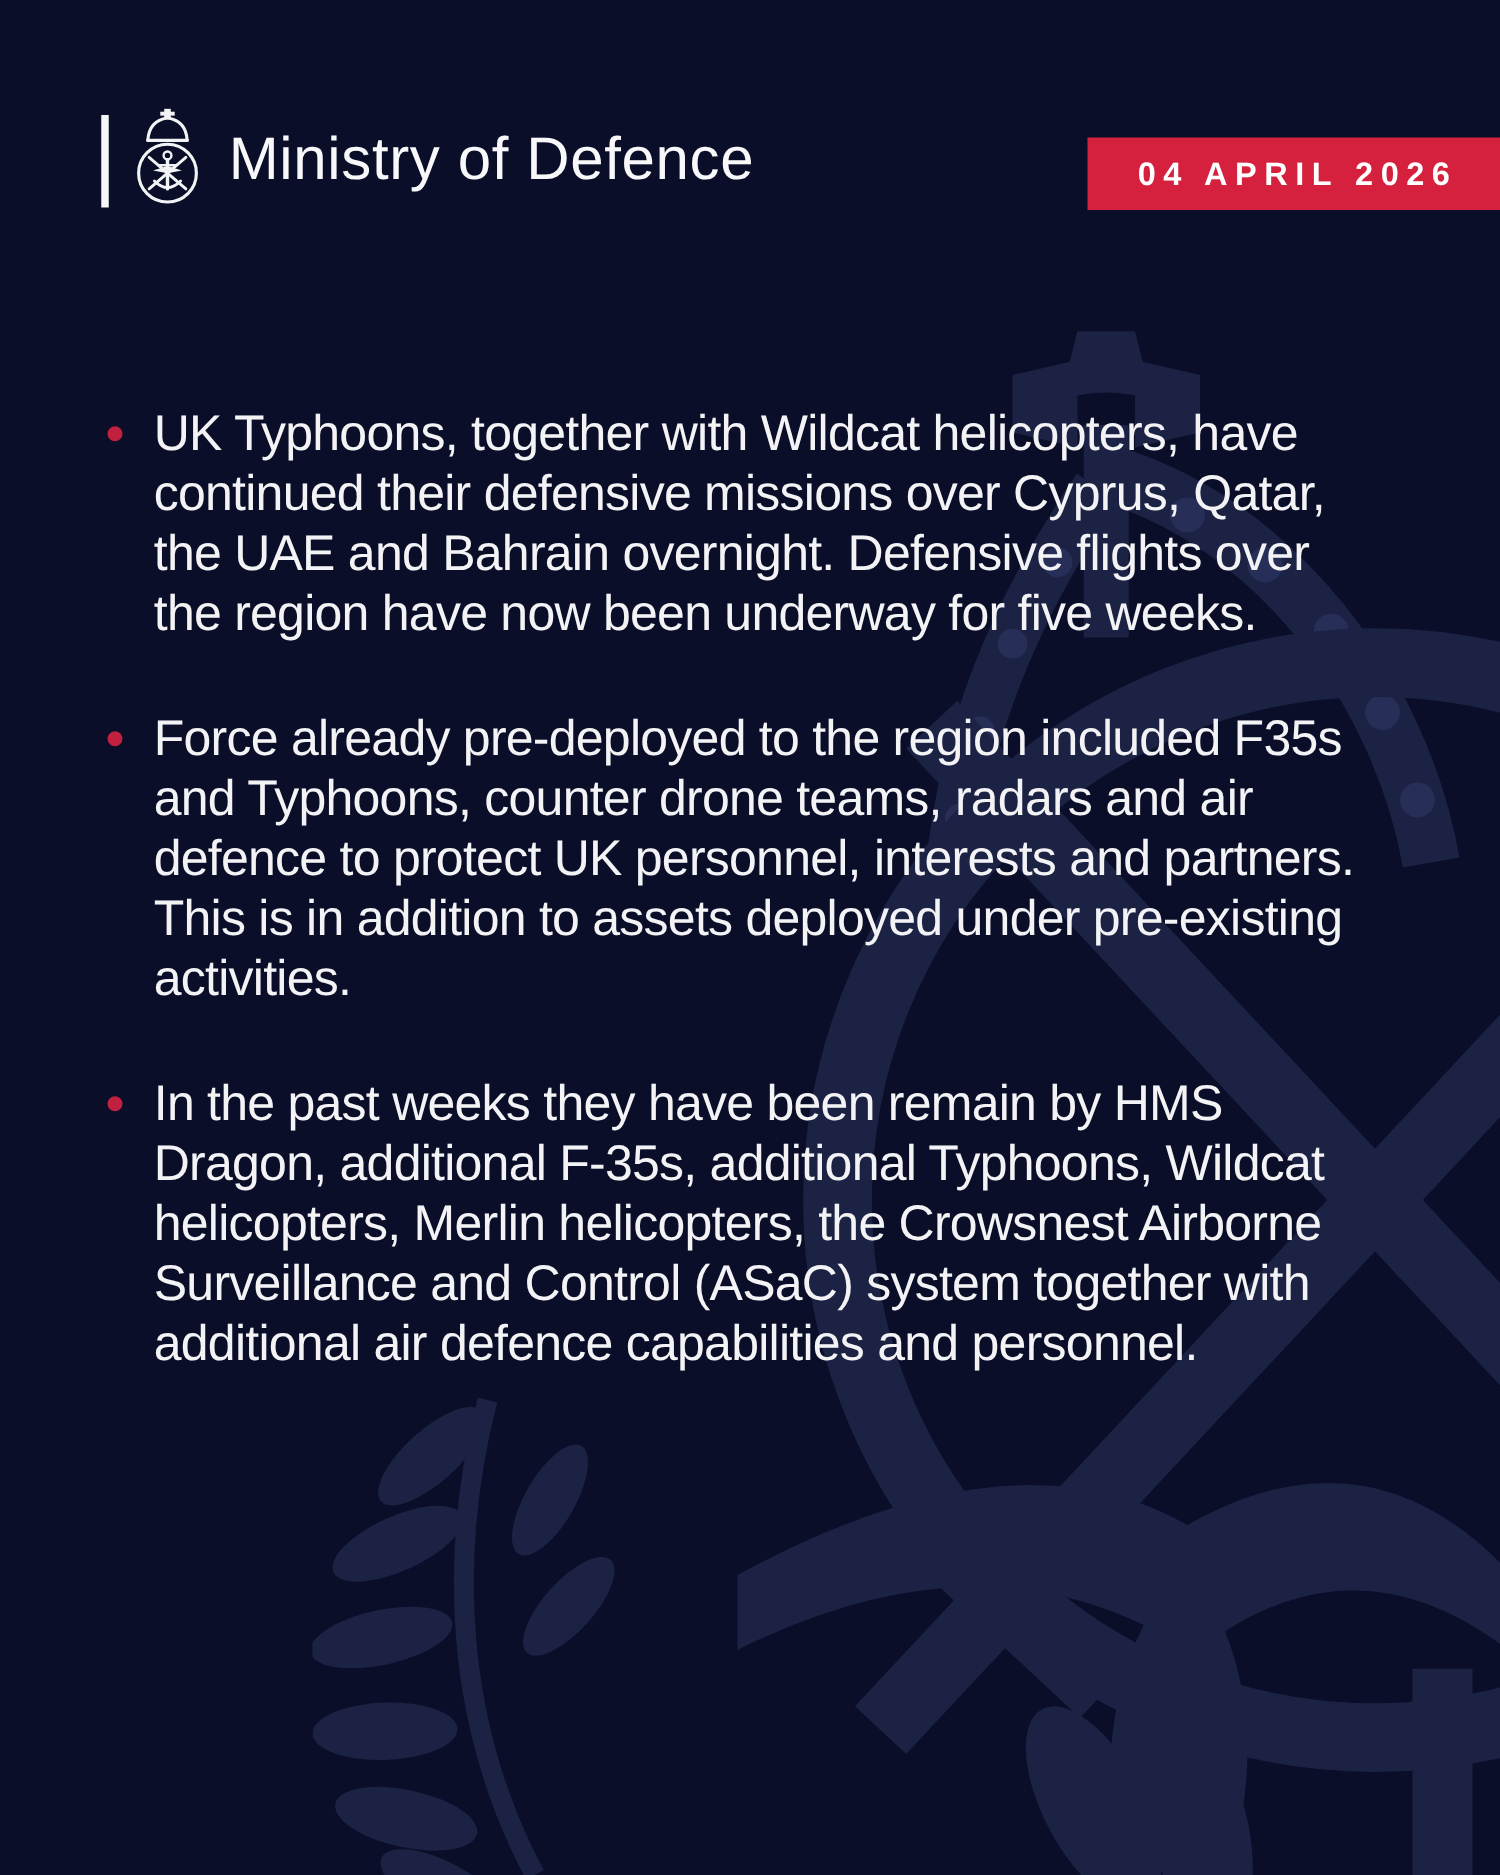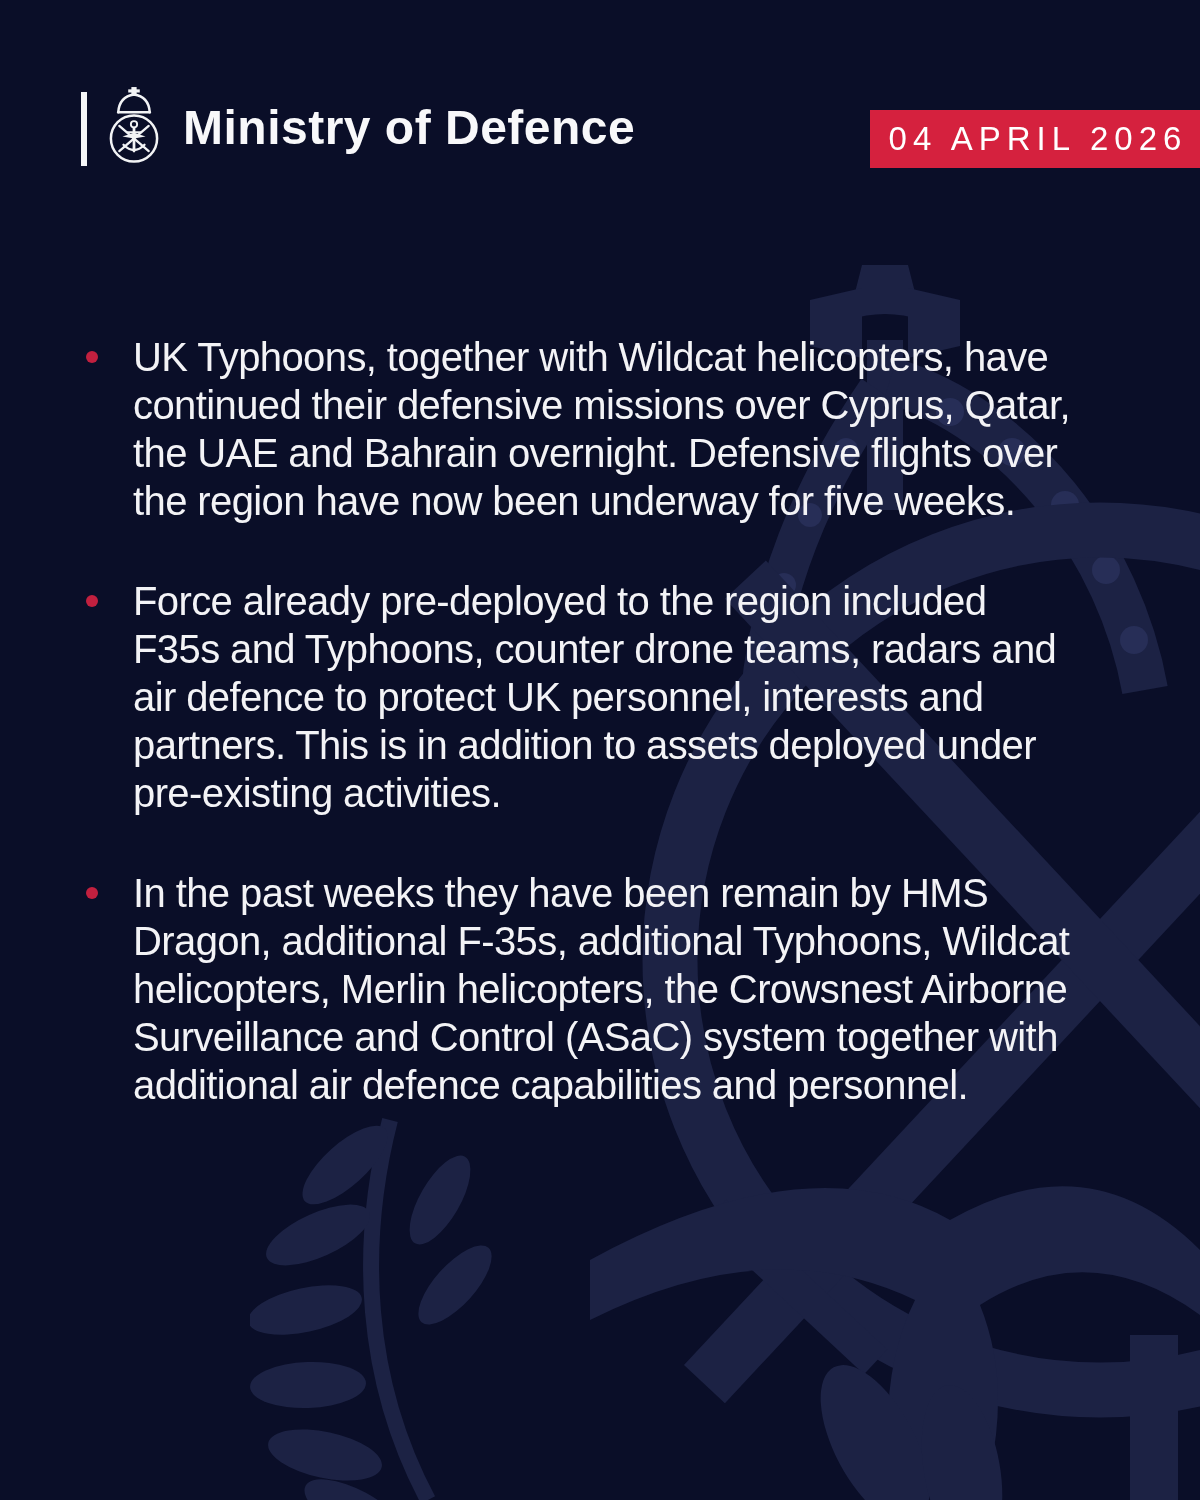--- a/index.html
+++ b/index.html
@@ -12,42 +12,42 @@
   }
 
   
   .watermark{position:absolute;left:250px;top:260px;width:950px;height:1240px;pointer-events:none;}
 
   
   .brand-bar{position:absolute;left:81px;top:92px;width:6px;height:74px;background:#f5f6f8;}
   .crest{position:absolute;left:102px;top:86px;width:64px;height:84px;}
   .title{
     position:absolute;left:183px;top:104px;margin:0;
-    font-size:48px;font-weight:700;line-height:1;
+    font-size:48px;font-weight:400;line-height:1;
     color:#f8f8fa;letter-spacing:0.5px;white-space:nowrap;
   }
 
   
   .date-banner{
     position:absolute;left:870px;top:110px;width:330px;height:58px;
     background:#d5213e;
     display:flex;align-items:center;justify-content:center;
   }
   .date-banner span{
-    color:#ffffff;font-weight:normal;font-size:33px;
+    color:#ffffff;font-weight:bold;font-size:26px;
     letter-spacing:6px;padding-left:6px;white-space:nowrap;
   }
 
   
   .bullets{position:absolute;left:86px;top:318px;width:1010px;}
   .bullet{
     position:relative;padding-left:32px;margin:0 0 52px 0;
     color:#f3f3f6;font-size:40px;line-height:48px;letter-spacing:-0.6px;
   }
-  .bullet p{margin:15px;}
+  .bullet p{margin:5px;}
   .dot{
     position:absolute;left:0;top:18px;width:12px;height:12px;
     border-radius:50%;background:#c2203f;
   }
 </style>
 </head>
 <body>
 
 <div class="page">
 

